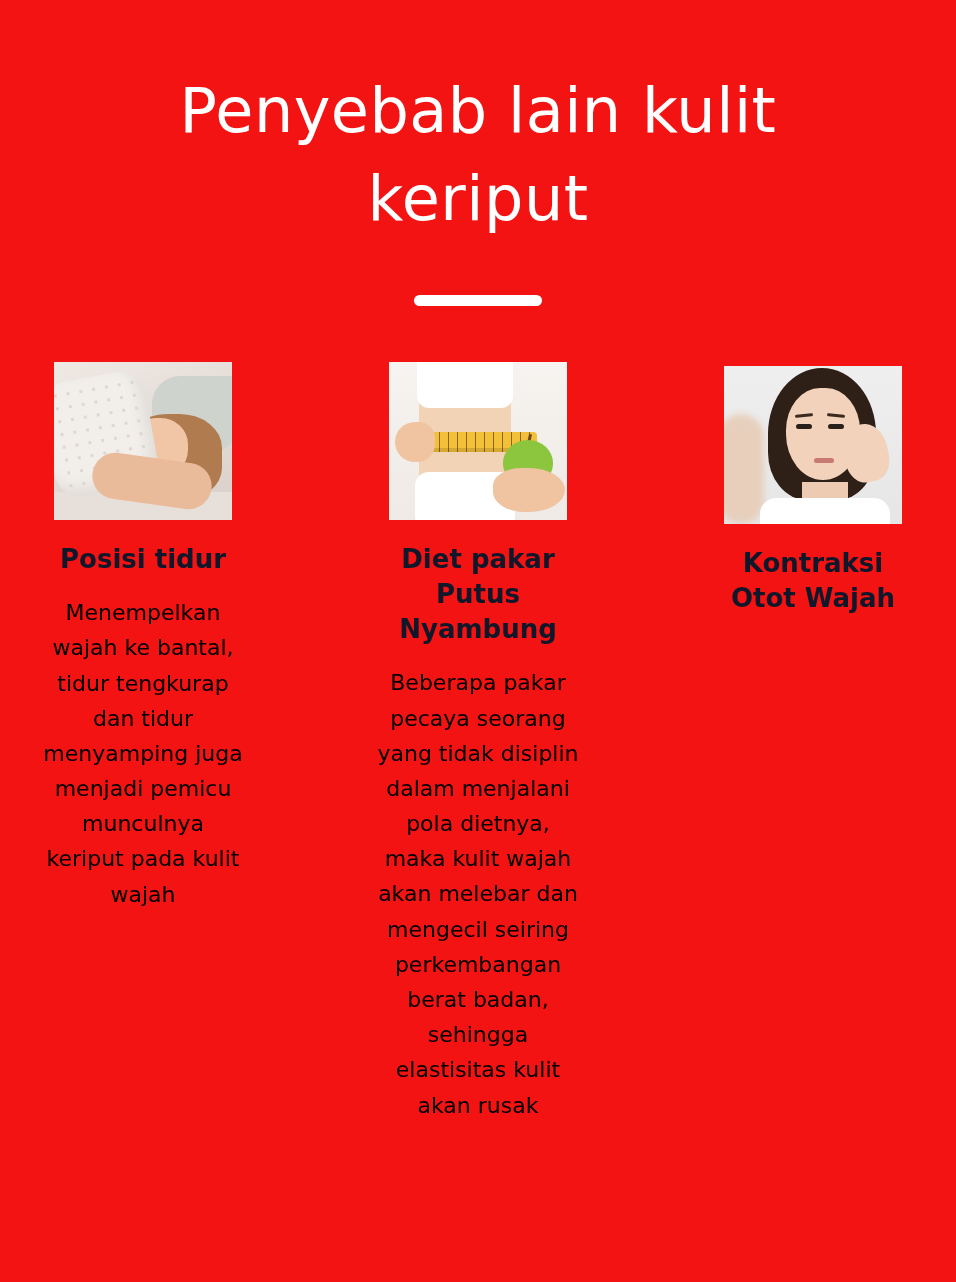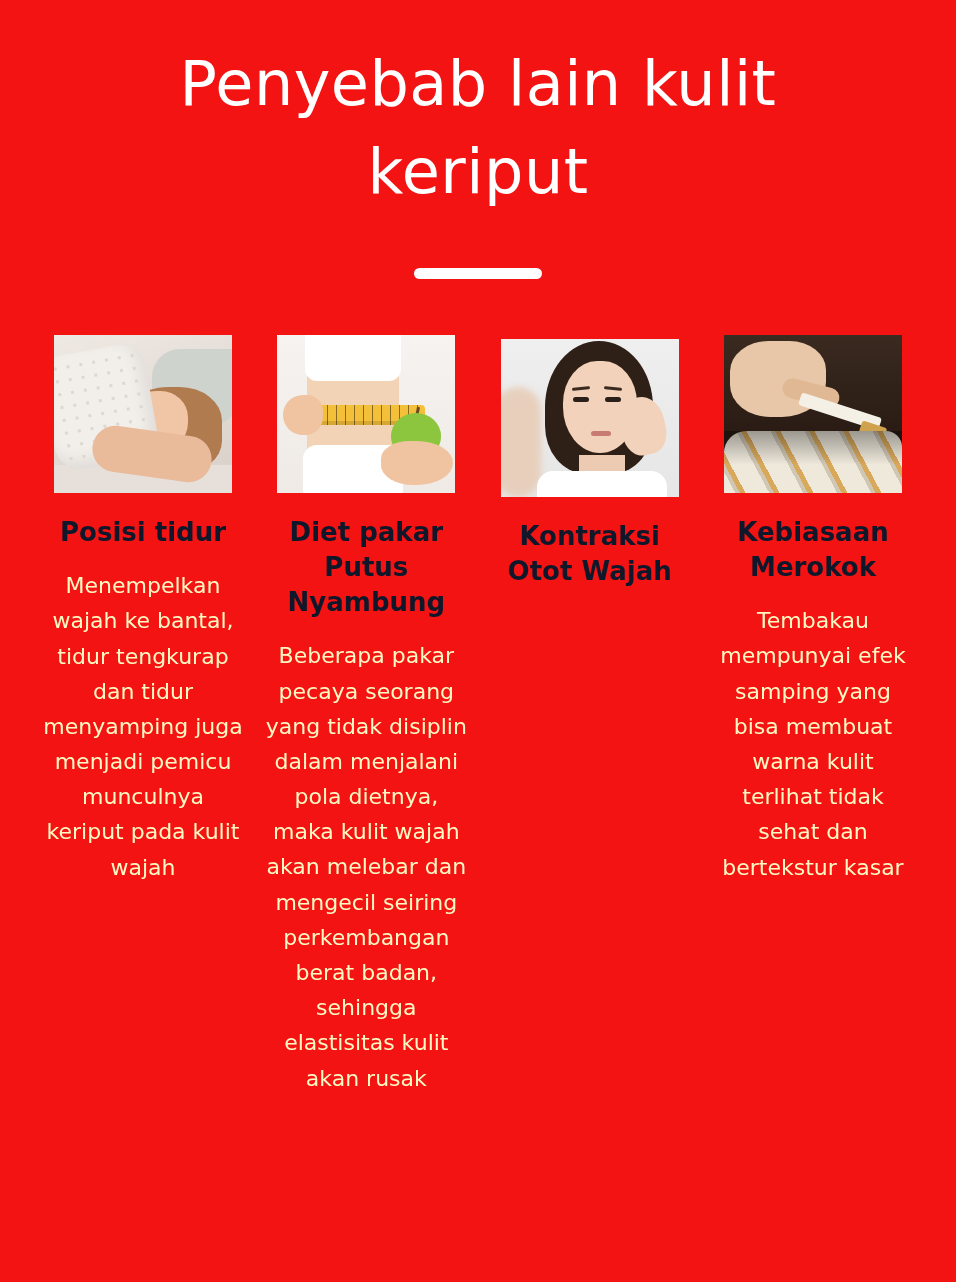--- a/index.html
+++ b/index.html
@@ -11,21 +11,21 @@
     height: 1282px;
     background: #f41313;
     font-family: "DejaVu Sans", sans-serif;
     overflow: hidden;
     position: relative;
   }
   .poster {
     width: 956px;
     height: 1282px;
     box-sizing: border-box;
-    padding: 40px 40px 0 40px;
+    padding: 67px 40px 0 40px;
     display: flex;
     flex-direction: column;
     align-items: center;
   }
   .title {
     color: #ffffff;
     font-size: 62px;
     line-height: 1.42;
     font-weight: 400;
     text-align: center;
@@ -214,21 +214,21 @@
 
   .card-title {
     color: #0f172a;
     font-weight: bold;
     font-size: 26px;
     line-height: 1.35;
     text-align: center;
     margin-top: 22px;
   }
   .card-body {
-    color: #fef9c3;
+    color: #000000;
     font-size: 22px;
     line-height: 1.6;
     text-align: center;
     margin-top: 18px;
     font-weight: 400;
   }
   .col-1 .photo, .col-2 .photo { margin-top: 0; }
   .col-3 { margin-top: 4px; }
   .col-3 .photo { height: 158px; }
 </style>
@@ -283,27 +283,15 @@
         <div class="eye-l"></div>
         <div class="eye-r"></div>
         <div class="mouth3"></div>
         <div class="neck3"></div>
         <div class="body3"></div>
         <div class="hand3"></div>
       </div>
       <div class="card-title">Kontraksi Otot Wajah</div>
     </div>
 
-    <div class="col col-4">
-      <div class="photo ph-smoke">
-        <div class="hand4"></div>
-        <div class="finger"></div>
-        <div class="cig"></div>
-        <div class="cig-filter"></div>
-        <div class="pile"></div>
-        <div class="pile-shadow"></div>
-      </div>
-      <div class="card-title">Kebiasaan Merokok</div>
-      <div class="card-body">Tembakau mempunyai efek samping yang bisa membuat warna kulit terlihat tidak sehat dan bertekstur kasar</div>
-    </div>
 
   </div>
 </div>
 
 </body></html>

